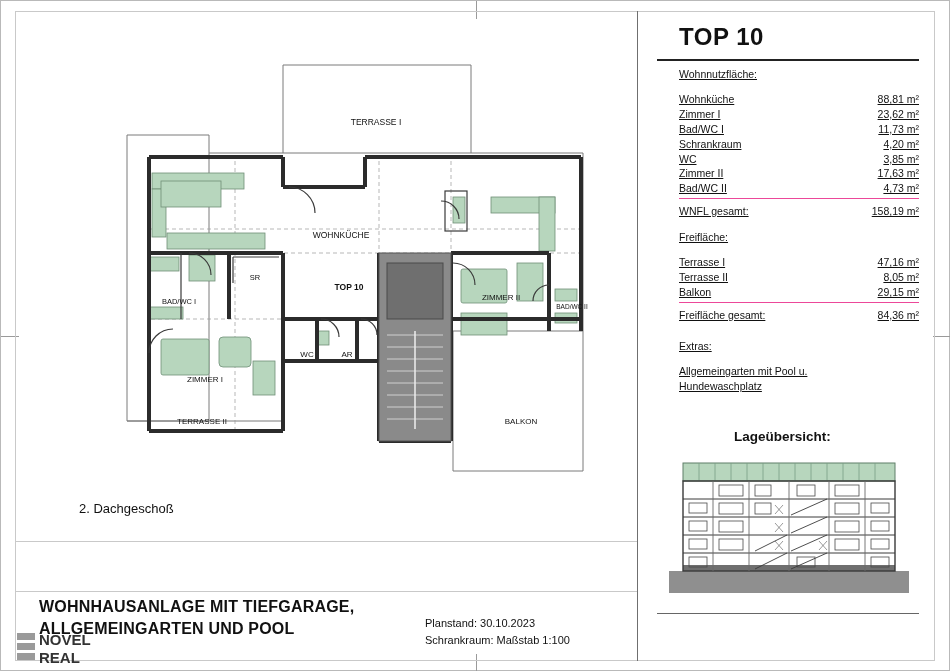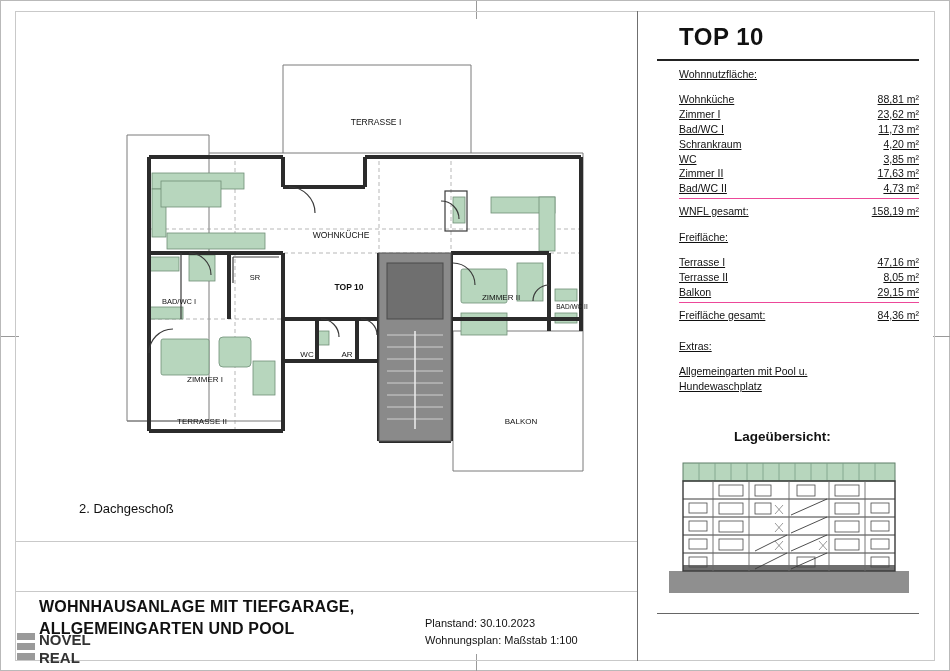--- a/index.html
+++ b/index.html
@@ -384,21 +384,21 @@
   </div>
   <div class="schnitt-label">Schnitt</div>
 
   <div class="bl-title">
     <div>WOHNHAUSANLAGE MIT TIEFGARAGE,</div>
     <div>ALLGEMEINGARTEN UND POOL</div>
   </div>
 
   <div class="planstand">
     <div>Planstand: 30.10.2023</div>
-    <div>Wohnungsplan: Maßstab 1:100</div>
+    <div>Schrankraum: Maßstab 1:100</div>
   </div>
 
   <div class="logo">
     <svg width="130" height="40" viewBox="0 0 130 40" xmlns="http://www.w3.org/2000/svg">
       <g fill="#9a9a9a">
         <rect x="2" y="4" width="18" height="7"></rect>
         <rect x="2" y="14" width="18" height="7"></rect>
         <rect x="2" y="24" width="18" height="7"></rect>
       </g>
       <text x="24" y="16" font-family="Liberation Sans, sans-serif" font-size="15" font-weight="bold" fill="#333">NOVEL</text>

